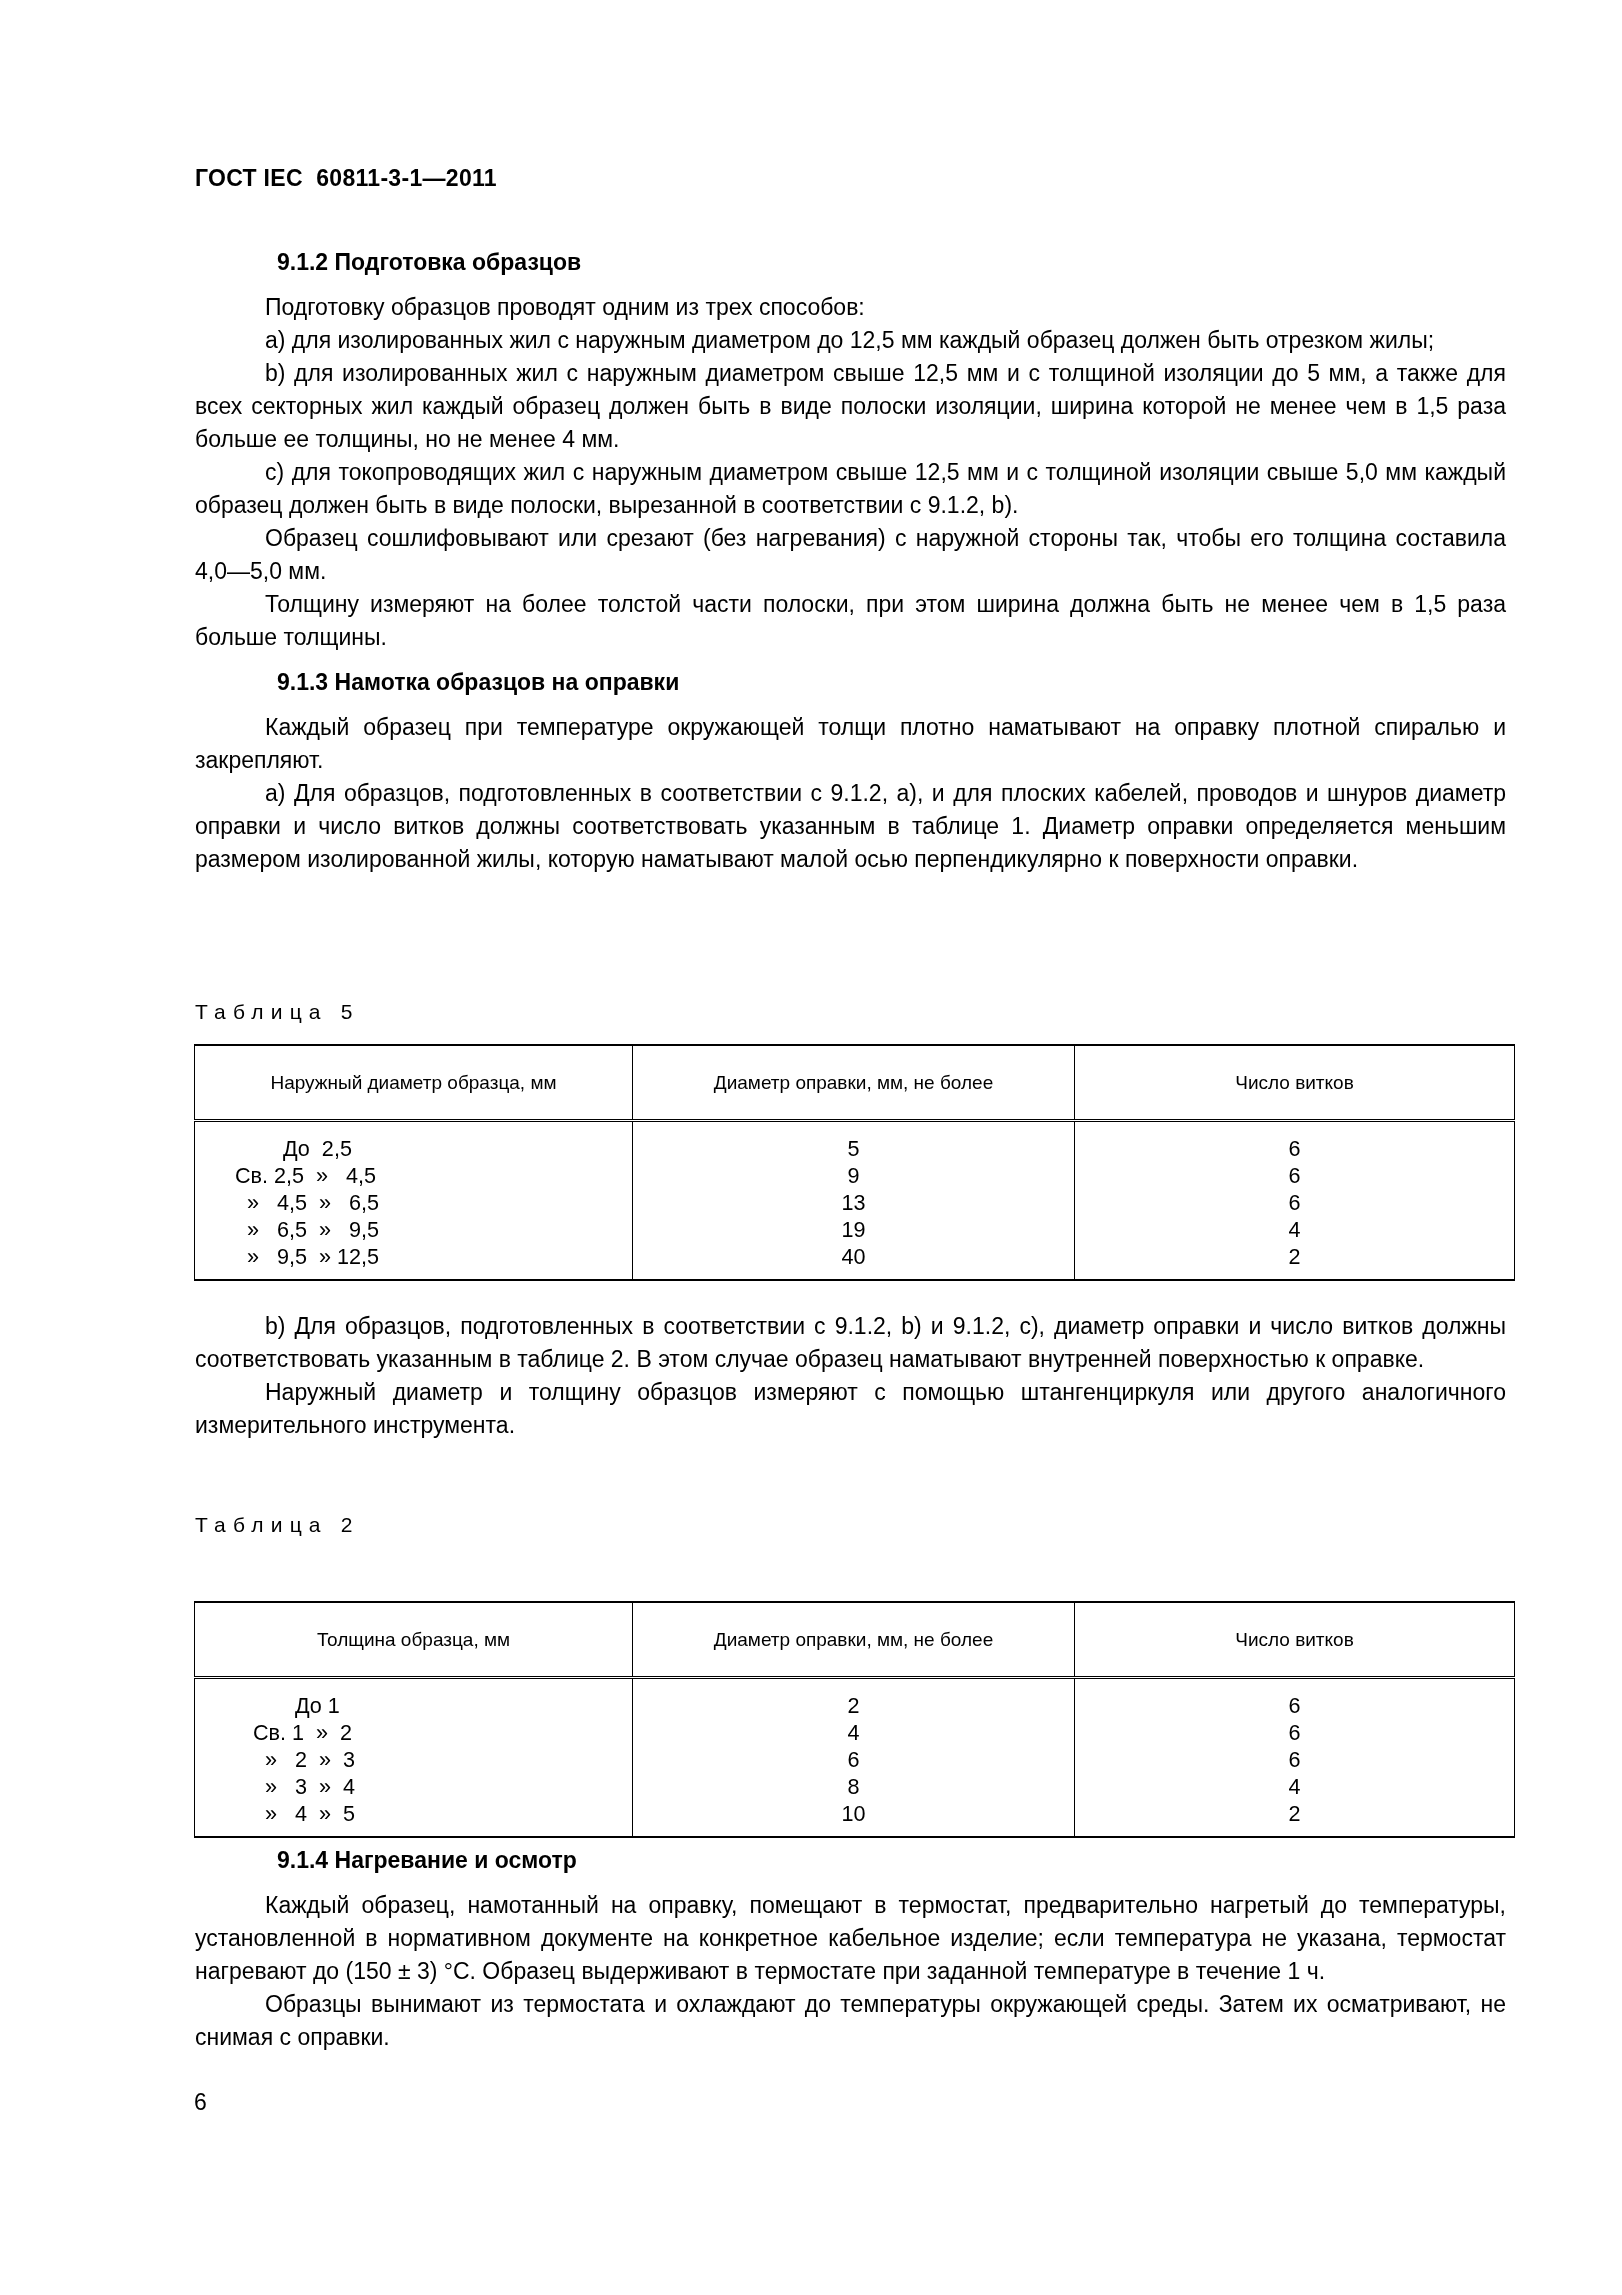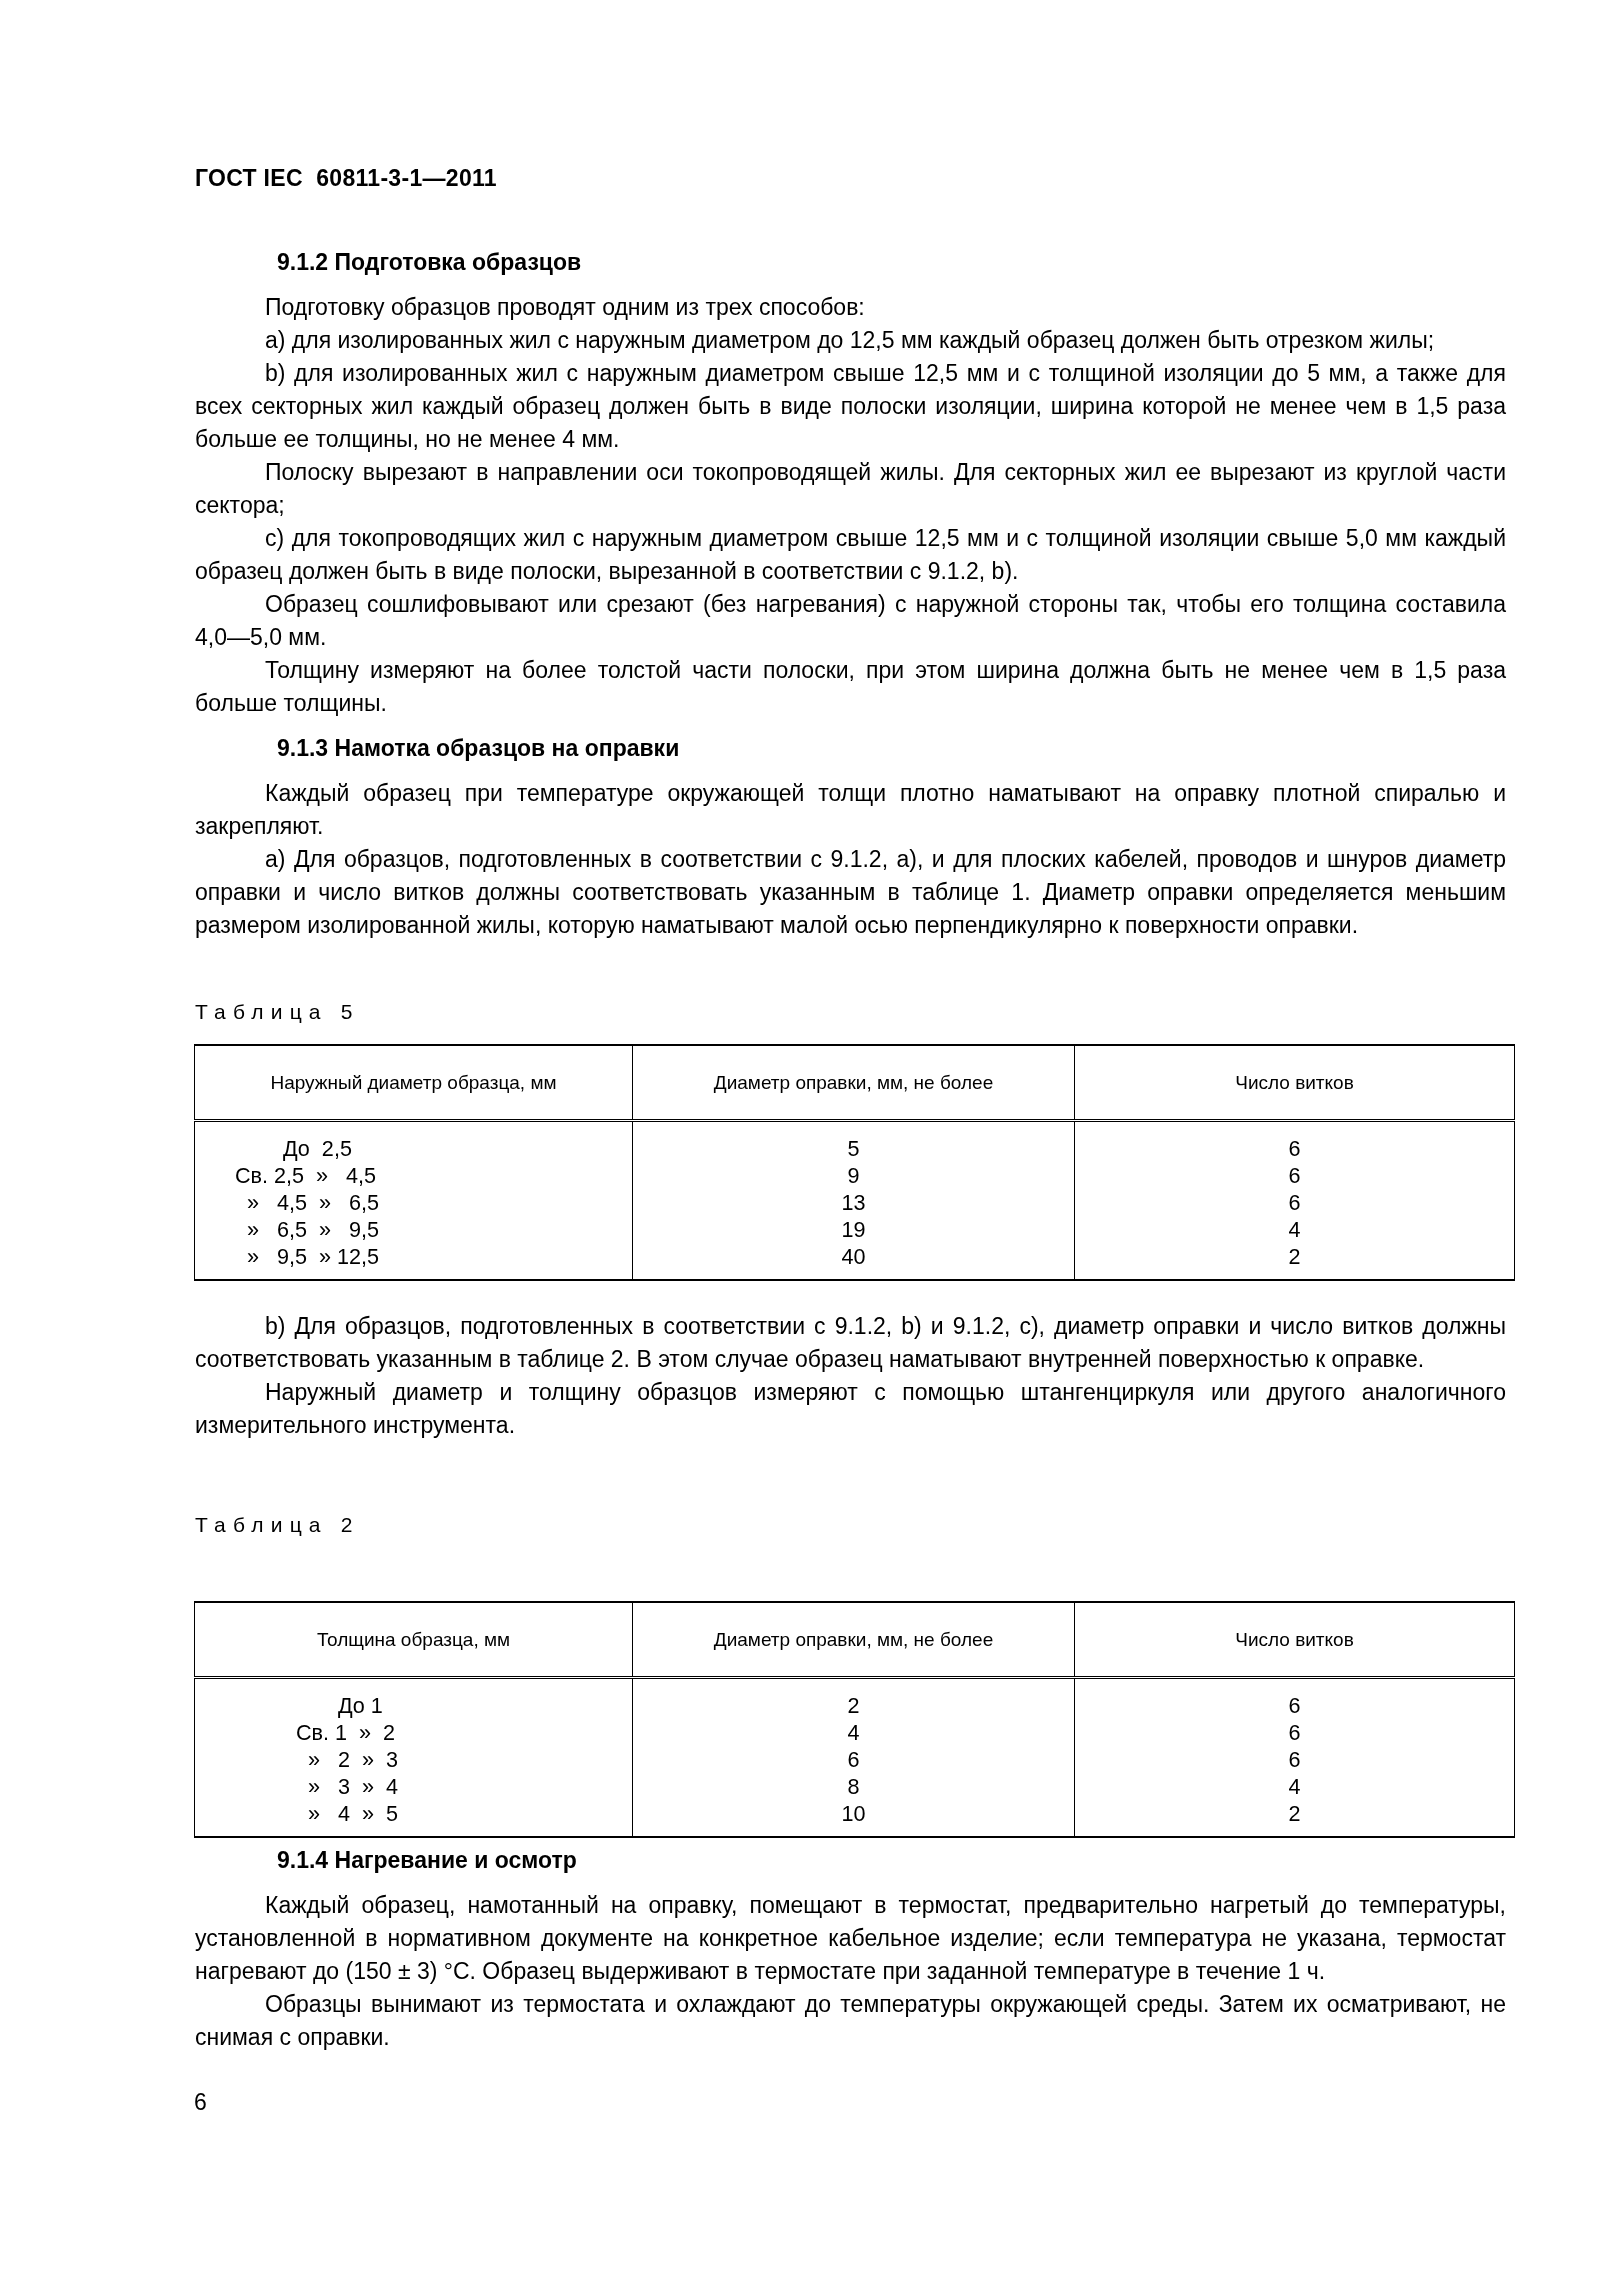--- a/index.html
+++ b/index.html
@@ -22,21 +22,20 @@
 </head>
 <body>
 
 <div class="page-header">ГОСТ IEC  60811-3-1—2011</div>
 
 <div class="flow" style="top: 234px;">
   <h3>9.1.2  Подготовка образцов</h3>
   <p>Подготовку образцов проводят одним из трех способов:</p>
   <p>a)   для изолированных жил с наружным диаметром до 12,5 мм каждый образец должен быть от­резком жилы;</p>
   <p>b)  для изолированных жил с наружным диаметром свыше 12,5 мм и с толщиной изоляции до 5 мм, а также для всех секторных жил каждый образец должен быть в виде полоски изоляции, ширина которой не менее чем в 1,5 раза больше ее толщины, но не менее 4 мм.</p>
-  <p>Полоску вырезают в направлении оси токопроводящей жилы. Для секторных жил ее вырезают из круглой части сектора;</p>
   <p>c)  для токопроводящих жил с наружным диаметром свыше 12,5 мм и с толщиной изоляции свыше 5,0 мм каждый образец должен быть в виде полоски, вырезанной в соответствии с 9.1.2, b).</p>
   <p>Образец сошлифовывают или срезают (без нагревания) с наружной стороны так, чтобы его толщи­на составила 4,0—5,0 мм.</p>
   <p>Толщину измеряют на более толстой части полоски, при этом ширина должна быть не менее чем в 1,5 раза больше толщины.</p>
   <h3>9.1.3  Намотка образцов на оправки</h3>
   <p>Каждый образец при температуре окружающей толщи плотно наматывают на оправку плотной спи­ралью и закрепляют.</p>
   <p>a)  Для образцов, подготовленных в соответствии с 9.1.2, a), и для плоских кабелей, проводов и шнуров диаметр оправки и число витков должны соответствовать указанным в таблице 1. Диаметр оправки определяется меньшим размером изолированной жилы, которую наматывают малой осью пер­пендикулярно к поверхности оправки.</p>
 </div>
 
 <div class="tlabel" style="top: 1000px;">Таблица 5</div>
 <table class="gt" style="top: 1044px;">
@@ -93,21 +92,21 @@
     </colgroup>
   <thead>
     <tr>
       <th>Толщина образца, мм</th>
       <th>Диаметр оправки, мм, не более</th>
       <th>Число витков</th>
     </tr>
   </thead>
   <tbody>
     <tr>
-      <td class="c1" style="padding-left:101px">
+      <td class="c1" style="padding-left:58px">
         <span class="cellrow">       До 1</span>
         <span class="cellrow">Св. 1  »  2</span>
         <span class="cellrow">  »   2  »  3</span>
         <span class="cellrow">  »   3  »  4</span>
         <span class="cellrow">  »   4  »  5</span>
       </td>
       <td>
         <span class="cellrow">2</span>
         <span class="cellrow">4</span>
         <span class="cellrow">6</span>

